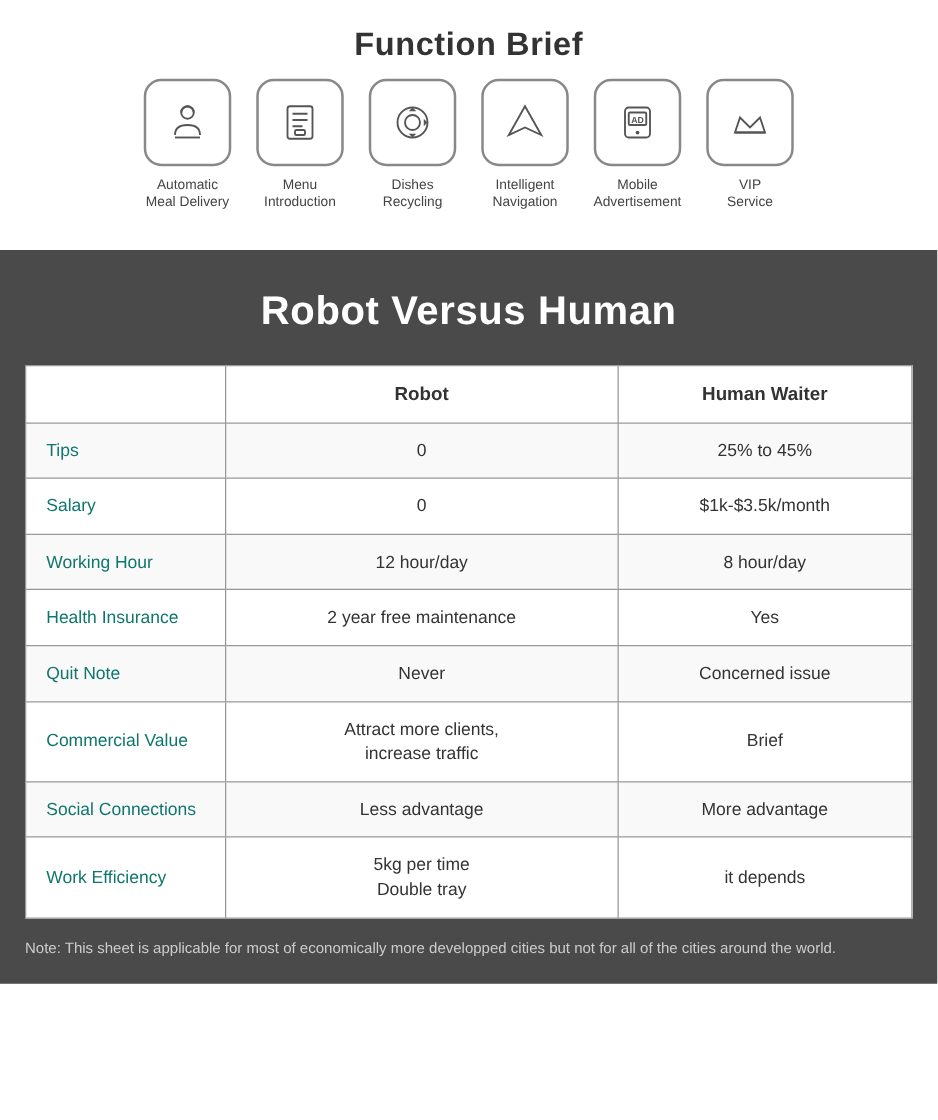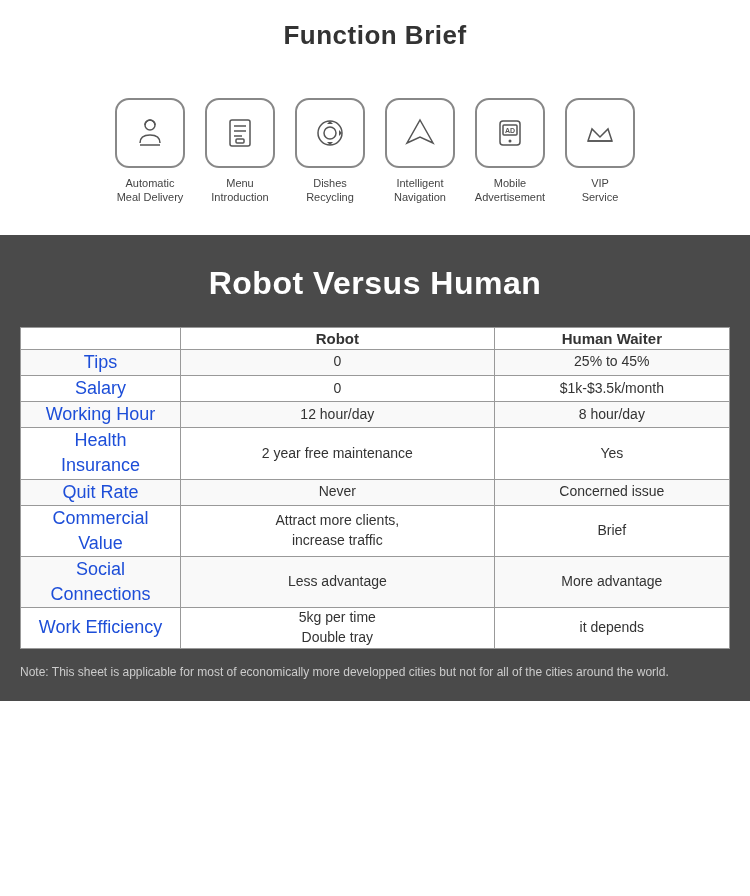--- a/index.html
+++ b/index.html
@@ -14,21 +14,21 @@
     .top-section {
       background: #fff;
       padding: 20px 0 30px;
       text-align: center;
     }
 
     .page-title {
       font-size: 26px;
       font-weight: 600;
       color: #333;
-      margin-bottom: 47px;
+      margin-bottom: 12px;
       letter-spacing: 0.5px;
     }
 
     .features-row {
       display: flex;
       justify-content: center;
       align-items: flex-start;
       padding: 0 32px;
     }
 
@@ -84,37 +84,37 @@
     .comparison-table {
       width: 100%;
       border-collapse: collapse;
       background: #fff;
       border: 1px solid #999;
     }
 
     .comparison-table th,
     .comparison-table td {
       border: 1px solid #999;
-      padding: 0 16px;
+      padding: 12px 16px;
       text-align: center;
       font-size: 14px;
       color: #333;
       line-height: 1.4;
     }
 
     .comparison-table th {
       font-weight: 700;
       font-size: 15px;
       background: #fff;
     }
 
     .comparison-table td:first-child {
-      text-align: center;
-      font-size: 18px;
-      color: #1d4ed8;
+      text-align: left;
+      font-size: 14px;
+      color: #0f766e;
       background: #fff;
       width: 160px;
     }
 
     .comparison-table thead th:first-child {
       background: #fff;
     }
 
     .comparison-table tbody tr:nth-child(odd) td {
       background: #f9f9f9;
@@ -243,21 +243,21 @@
           <td>Working Hour</td>
           <td>12 hour/day</td>
           <td>8 hour/day</td>
         </tr>
         <tr>
           <td>Health Insurance</td>
           <td>2 year free maintenance</td>
           <td>Yes</td>
         </tr>
         <tr>
-          <td>Quit Rate</td>
+          <td>Quit Note</td>
           <td>Never</td>
           <td>Concerned issue</td>
         </tr>
         <tr>
           <td>Commercial Value</td>
           <td>Attract more clients,<br>increase traffic</td>
           <td>Brief</td>
         </tr>
         <tr>
           <td>Social Connections</td>

